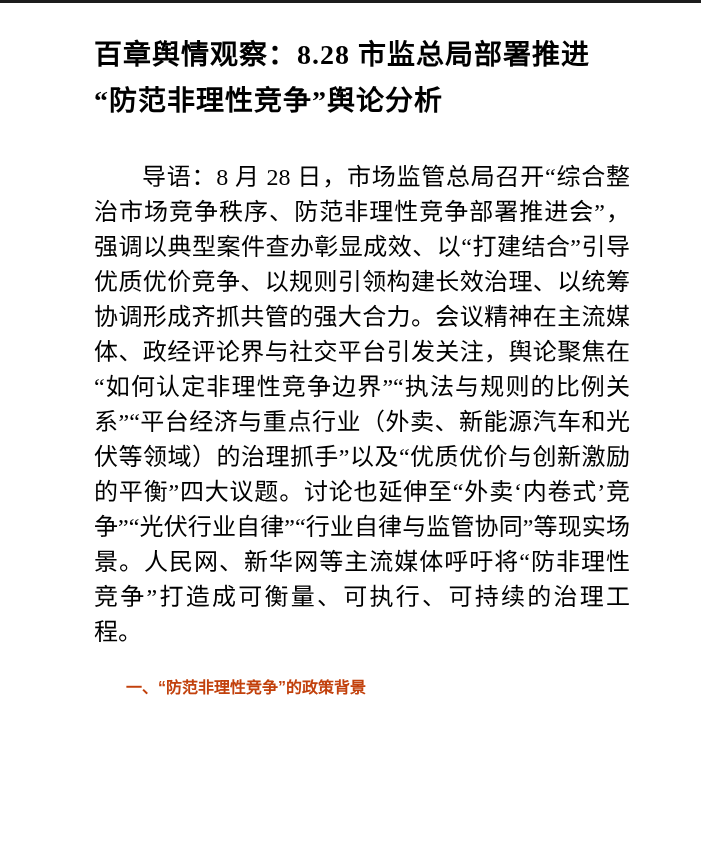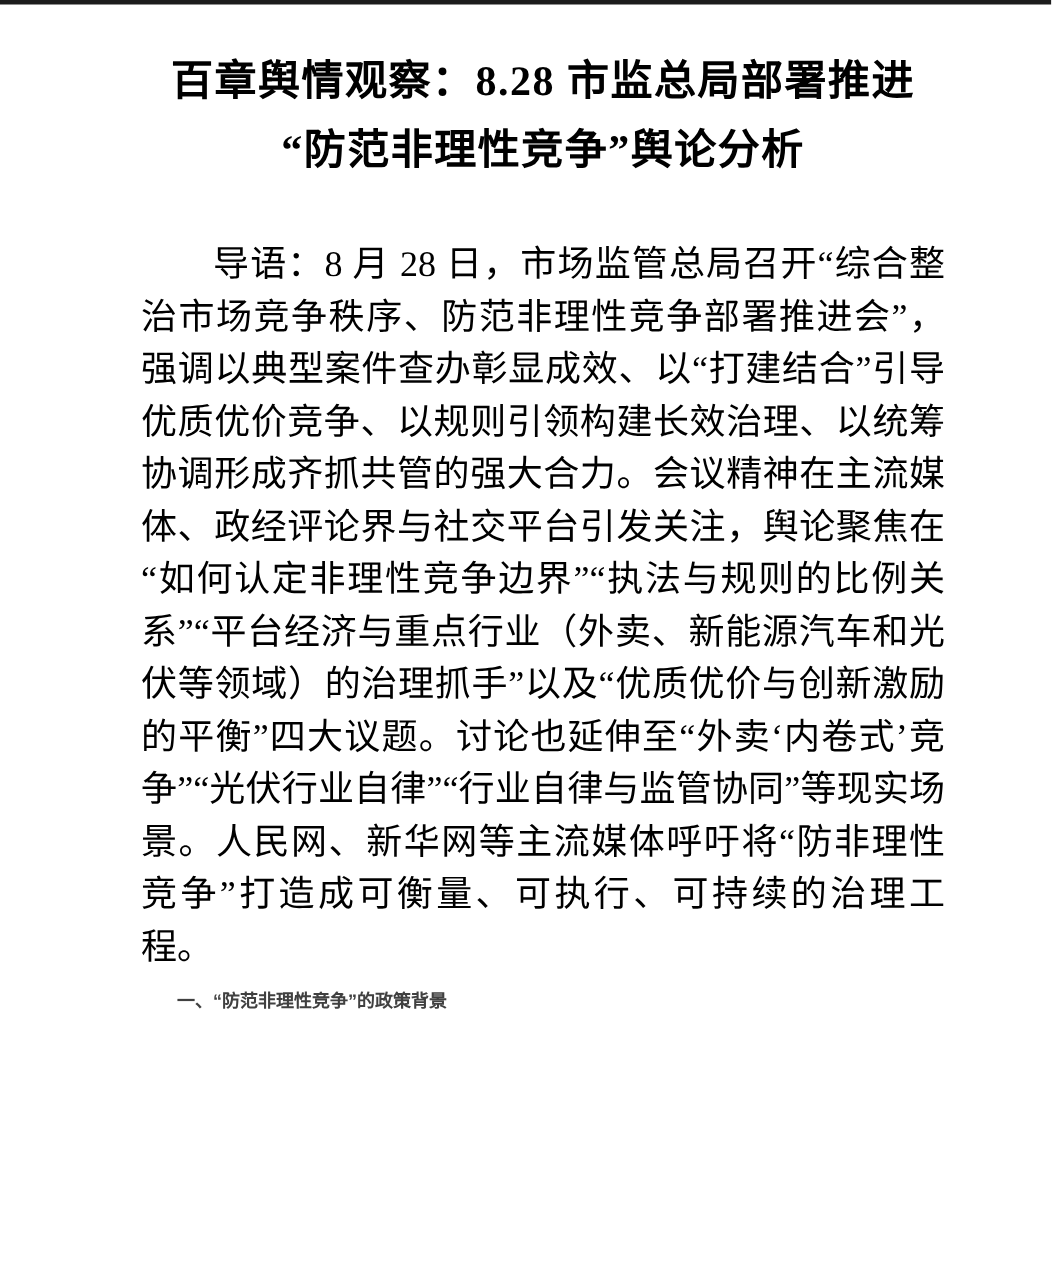--- a/index.html
+++ b/index.html
@@ -27,45 +27,45 @@
     box-sizing: border-box;
     padding: 32px 71px 0 94px;
     color: #000000;
   }
   .title {
     margin: 0;
     font-family: "Liberation Serif", "DejaVu Serif", serif;
     font-weight: bold;
     font-size: 28px;
     line-height: 46px;
-    text-align: center;
+    text-align: left;
     letter-spacing: 1px;
     color: #000000;
   }
   .body-para {
     margin: 36px 0 0 0;
     font-family: "Liberation Serif", "DejaVu Serif", serif;
     font-size: 24px;
     line-height: 35px;
     text-align: justify;
     text-justify: inter-character;
     text-indent: 2em;
     color: #000000;
   }
   .body-para.second {
     margin-top: 0;
   }
   .section-heading {
-    margin: 0 0 0 0;
+    margin: 20px 0 0 0;
     font-family: "Liberation Sans", "DejaVu Sans", sans-serif;
     font-weight: bold;
-    font-size: 12px;
+    font-size: 16px;
     line-height: 35px;
     text-indent: 2em;
-    color: #404040;
+    color: #c2410c;
   }
 </style>
 </head>
 <body>
 
 <div class="page">
   <div class="top-edge"></div>
   <div class="doc">
     <h1 class="title">百章舆情观察：8.28 市监总局部署推进“防范非理性竞争”舆论分析</h1>
     <p class="body-para">导语：8 月 28 日，市场监管总局召开“综合整治市场竞争秩序、防范非理性竞争部署推进会”，强调以典型案件查办彰显成效、以“打建结合”引导优质优价竞争、以规则引领构建长效治理、以统筹协调形成齐抓共管的强大合力。会议精神在主流媒体、政经评论界与社交平台引发关注，舆论聚焦在“如何认定非理性竞争边界”“执法与规则的比例关系”“平台经济与重点行业（外卖、新能源汽车和光伏等领域）的治理抓手”以及“优质优价与创新激励的平衡”四大议题。讨论也延伸至“外卖‘内卷式’竞争”“光伏行业自律”“行业自律与监管协同”等现实场景。人民网、新华网等主流媒体呼吁将“防非理性竞争”打造成可衡量、可执行、可持续的治理工程。</p>

